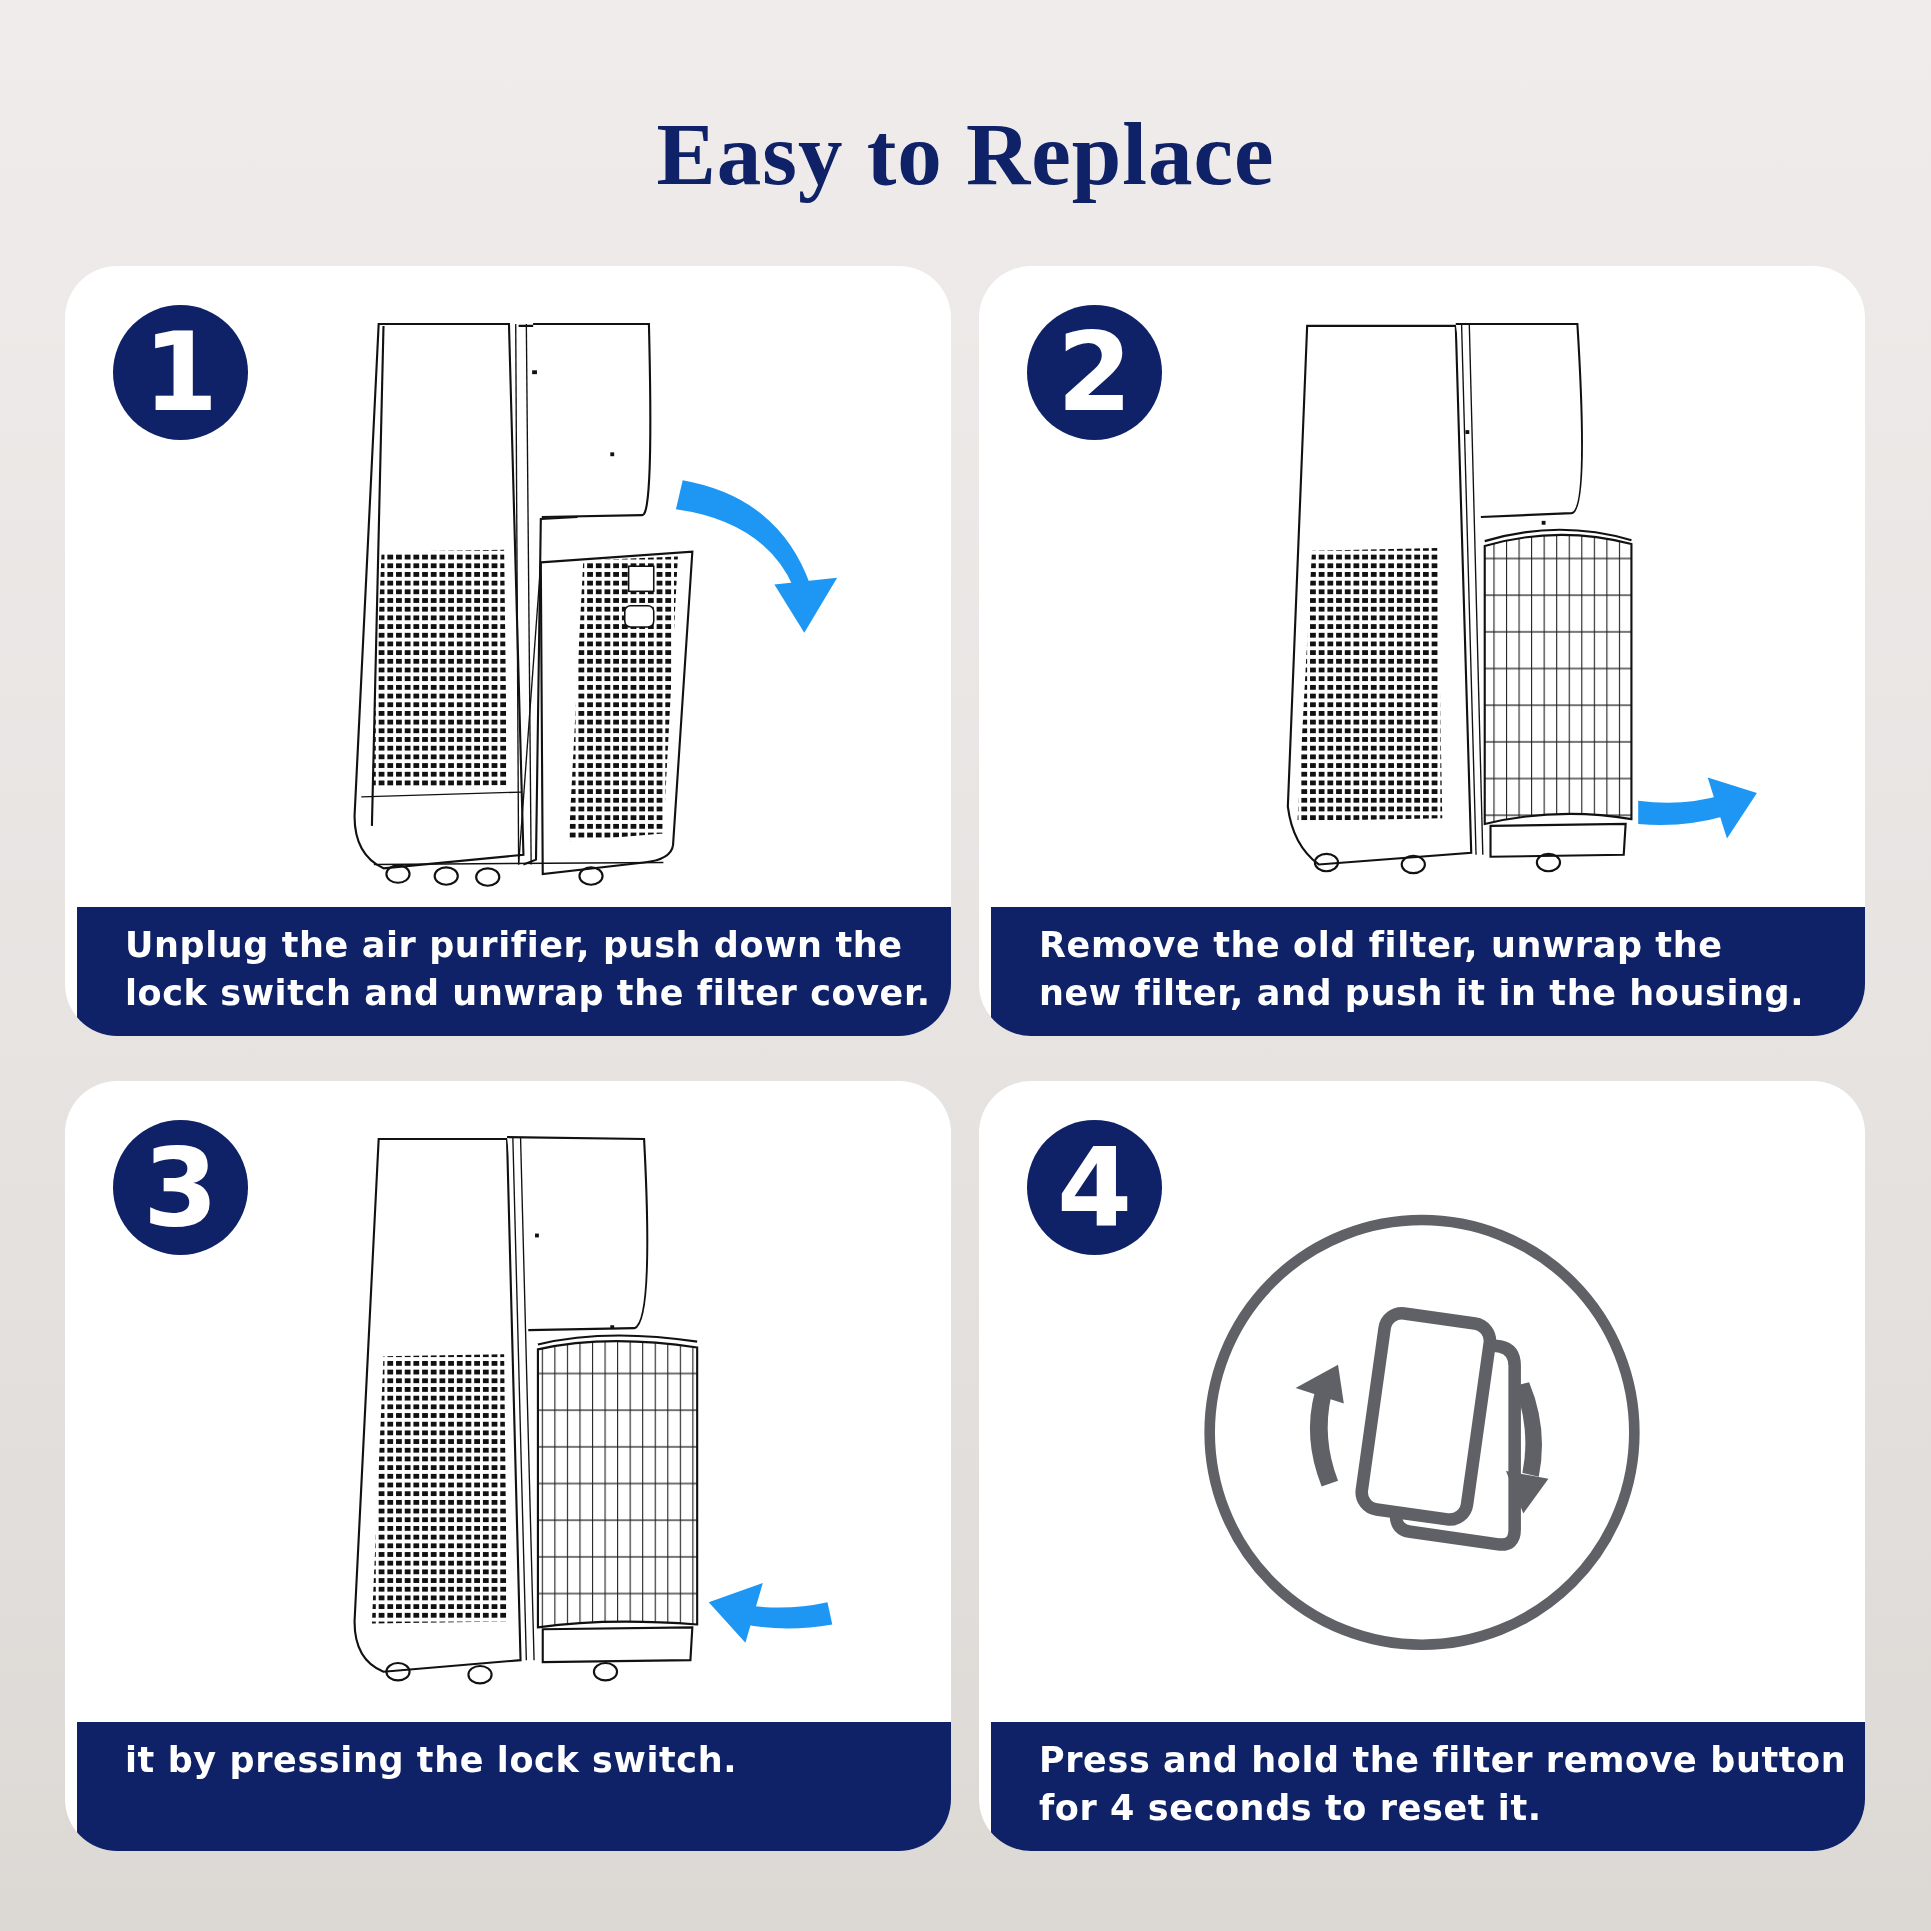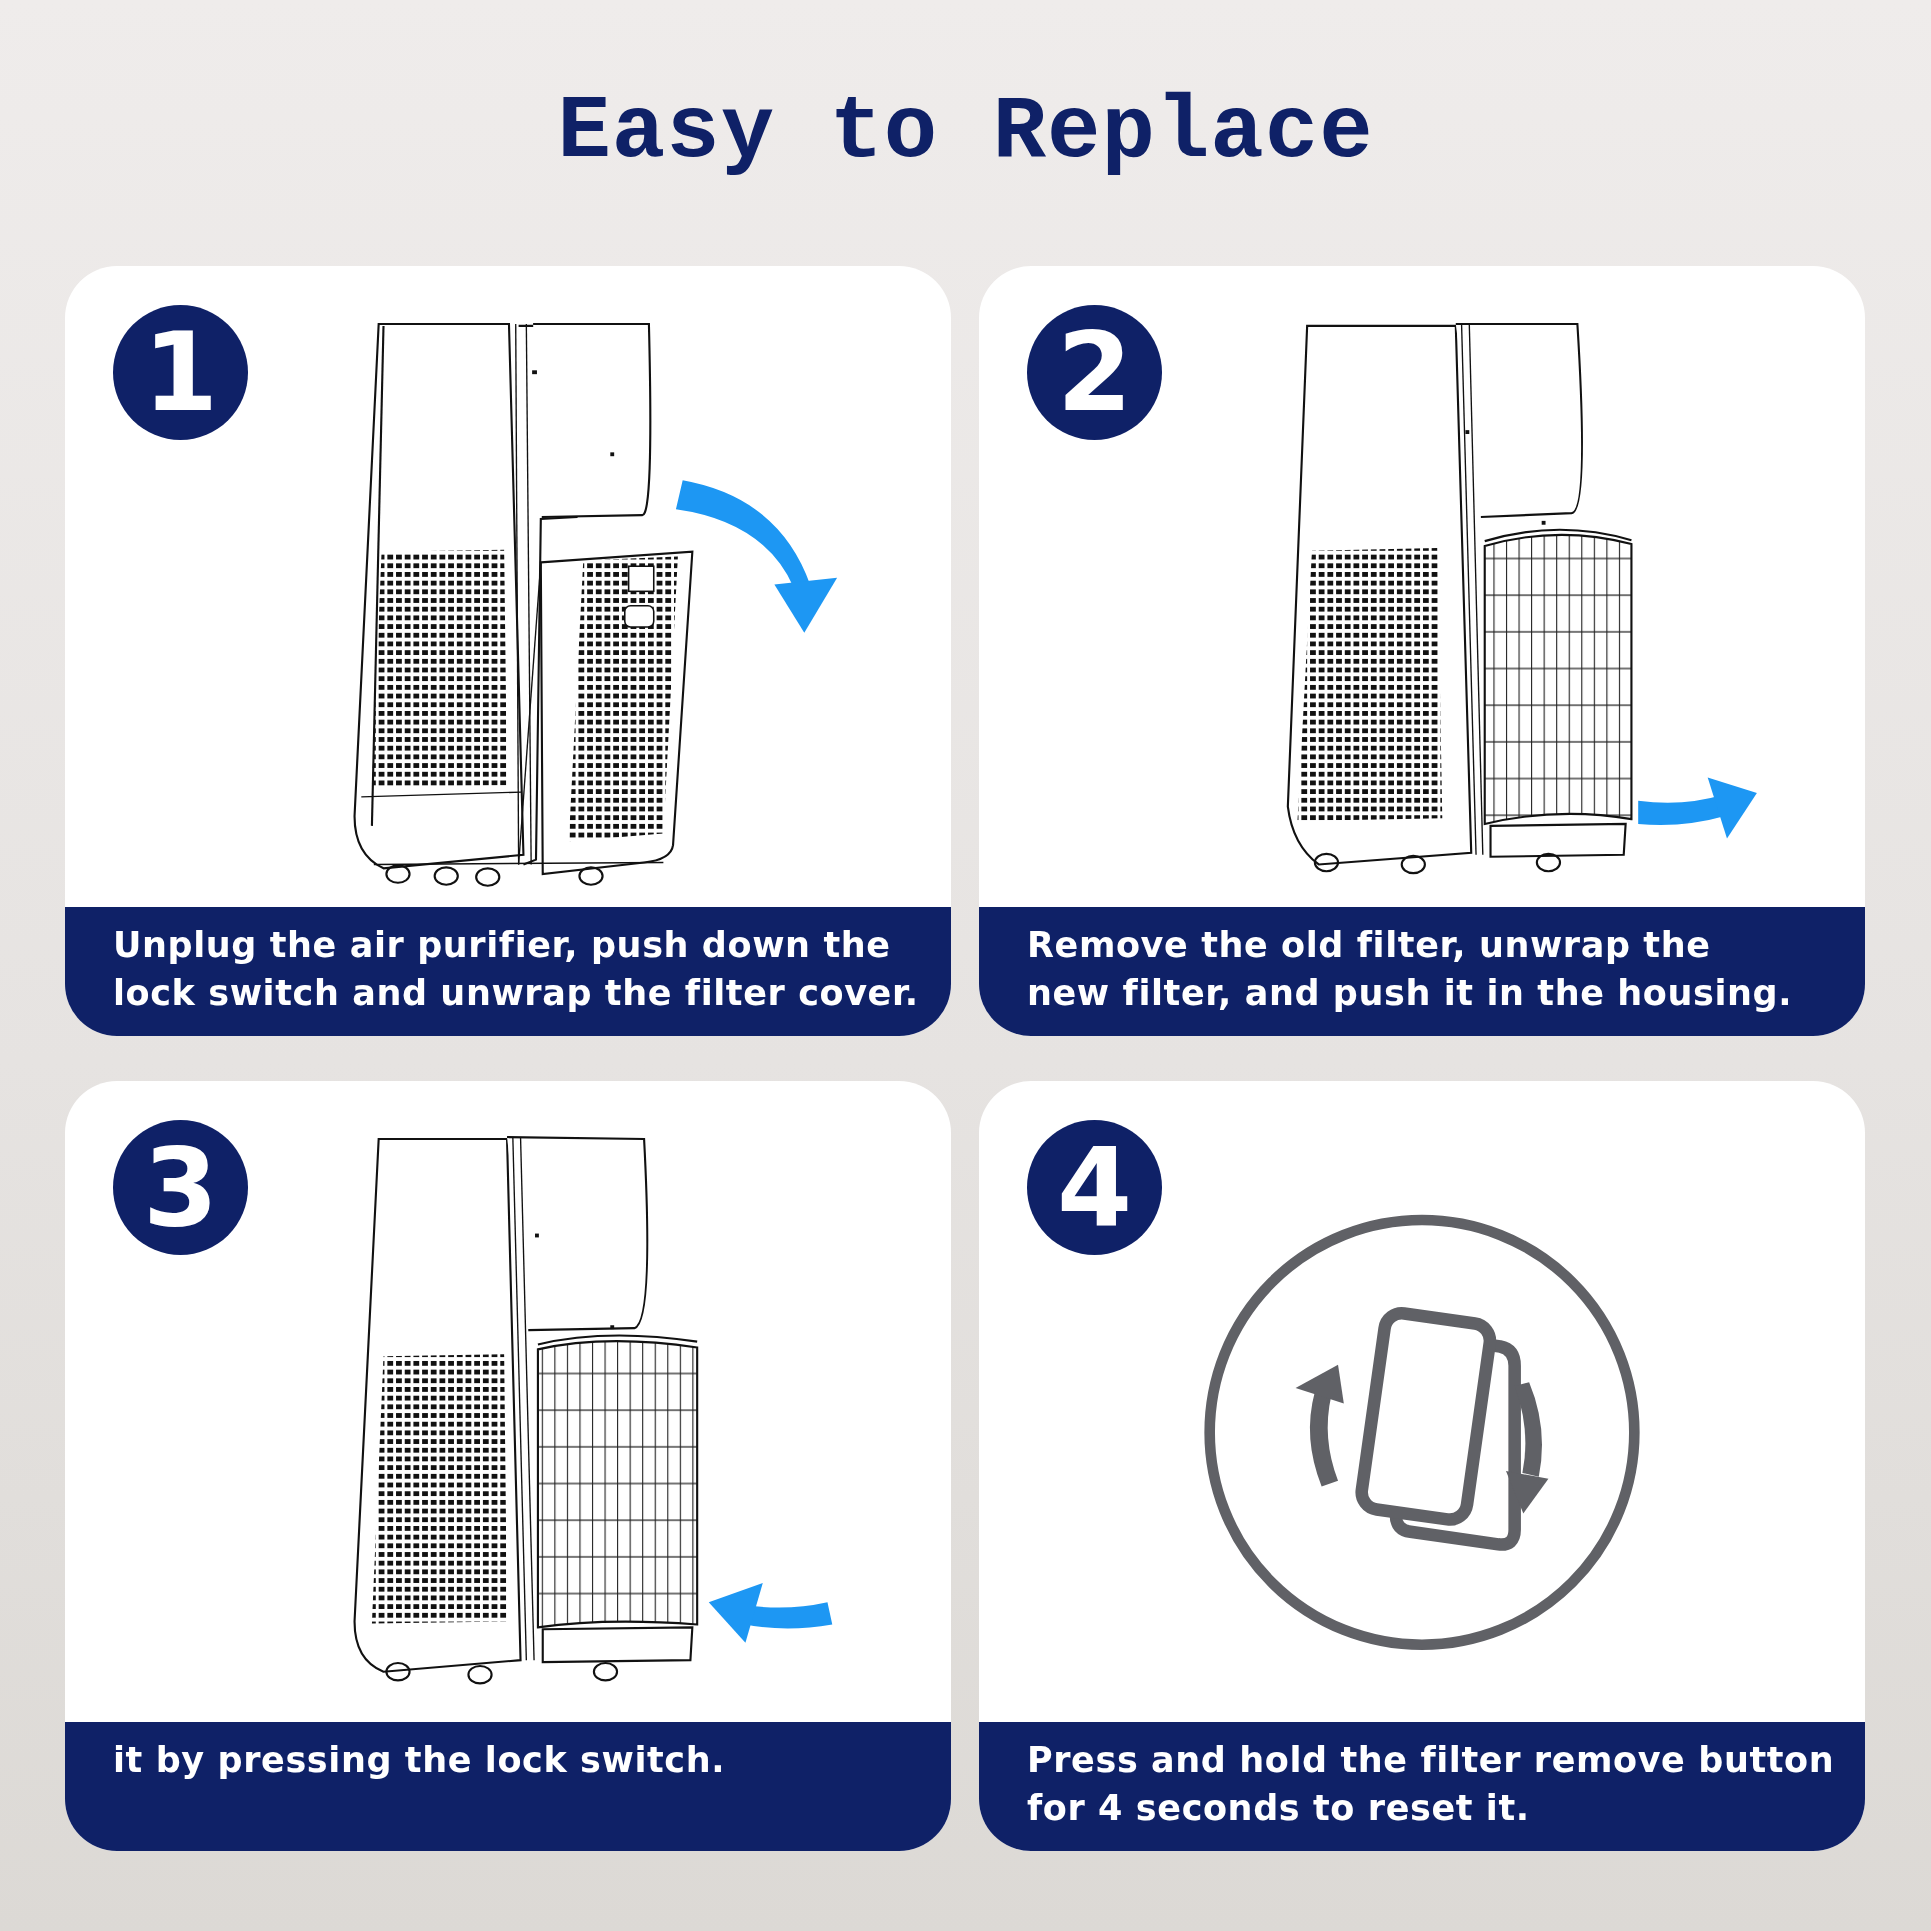--- a/index.html
+++ b/index.html
@@ -2,30 +2,30 @@
 <html><head>
 <meta charset="utf-8">
 <style>
   html, body { margin: 0; padding: 0; }
   body {
     width: 1931px; height: 1931px; overflow: hidden; position: relative;
     background: linear-gradient(180deg, #efeceb 0%, #e6e3e1 55%, #dcd9d5 100%);
     font-family: "DejaVu Sans", sans-serif;
   }
   .title {
-    position: absolute; left: 0; top: 80px; width: 1931px; text-align: center;
-    font-family: Liberation Mono, monospace; font-weight: bold;
+    position: absolute; left: 0; top: 101px; width: 1931px; text-align: center;
+    font-family: Liberation Serif, serif; font-weight: bold;
     font-size: 89px; letter-spacing: 1px; color: #0f2167; line-height: 1.2;
   }
   .card {
     position: absolute; width: 886px; height: 770px; background: #ffffff;
     border-radius: 52px; overflow: hidden;
   }
   .caption {
-    position: absolute; left: 0; bottom: 0; width: 100%; height: 129px;
+    position: absolute; left: 12px; bottom: 0; width: 100%; height: 129px;
     background: #0f2167; box-sizing: border-box; padding: 13.5px 48px 0 48px;
     color: #ffffff; font-family: "DejaVu Sans", sans-serif; font-weight: bold;
     font-size: 35px; line-height: 48px; letter-spacing: 0.6px;
   }
   .caption .line { display: block; white-space: nowrap; }
   .badge {
     position: absolute; left: 48px; top: 39px; width: 135px; height: 135px;
     border-radius: 50%; background: #0f2167; color: #ffffff;
     font-family: "DejaVu Sans", sans-serif; font-weight: bold;
     font-size: 108px; line-height: 135px; text-align: center;

